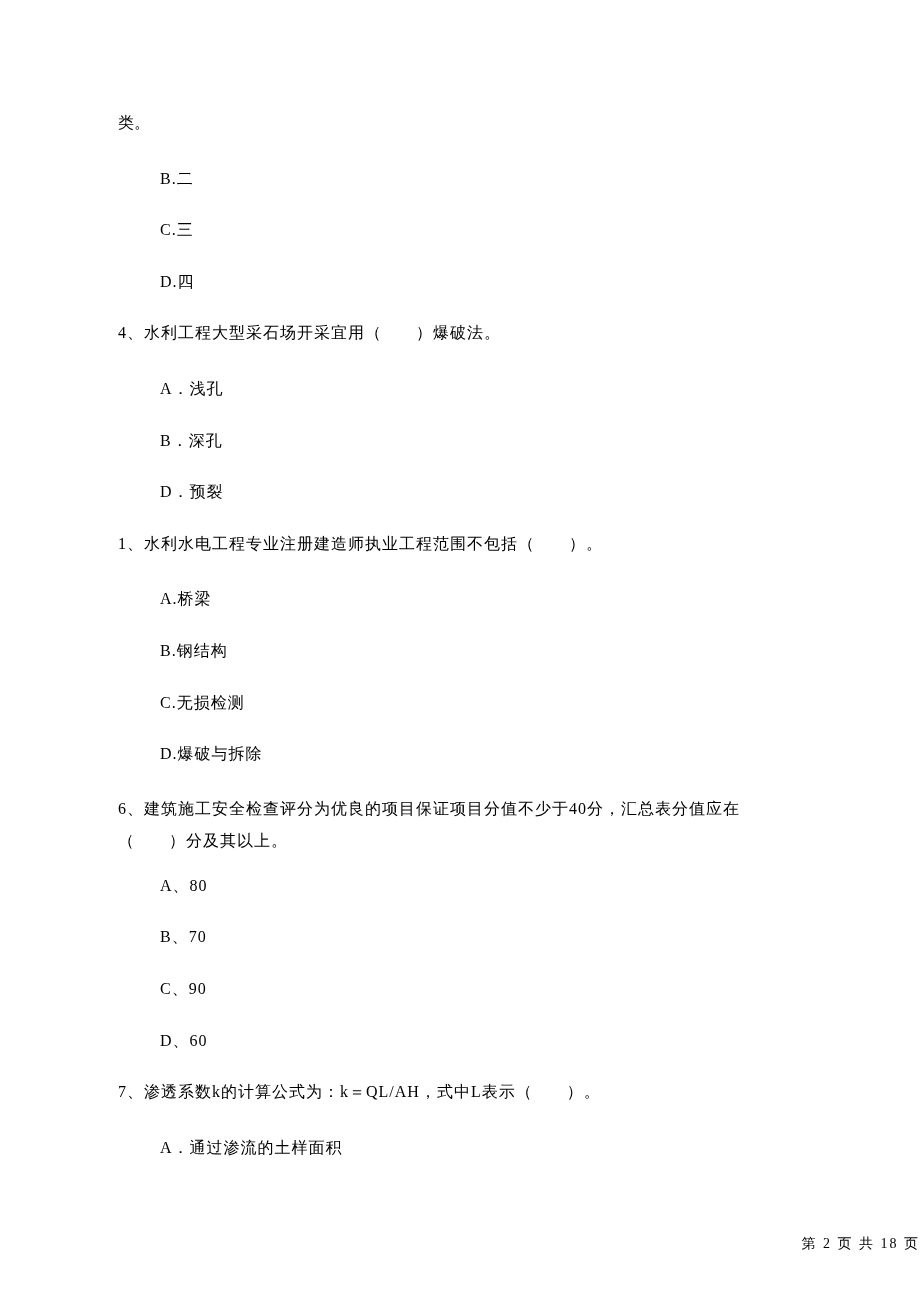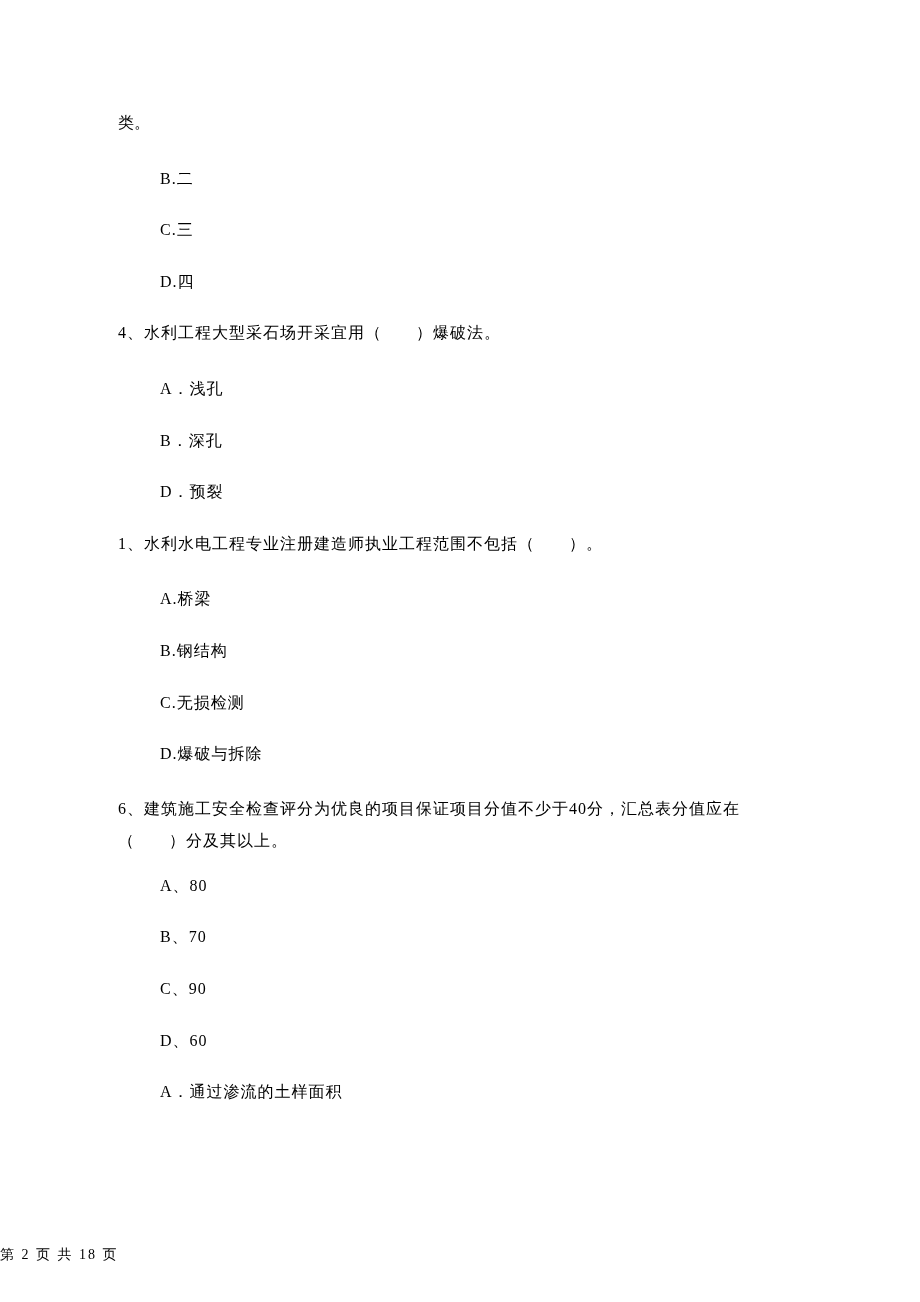--- a/index.html
+++ b/index.html
@@ -35,24 +35,24 @@
     .question-multi {
       margin-bottom: 16px;
       letter-spacing: 1px;
       line-height: 2.0;
     }
     .options-block {
       margin-bottom: 18px;
     }
     .footer {
       position: absolute;
-      bottom: 36px;
+      bottom: 47px;
       left: 0;
       width: 100%;
-      text-align: left;
+      text-align: right;
       font-size: 14px;
       letter-spacing: 2px;
     }
   </style>
 </head>
 <body>
 
 <div class="content">
   <div class="continuation">类。</div>
 
@@ -78,19 +78,20 @@
   </div>
 
   <div class="question-multi">6、建筑施工安全检查评分为优良的项目保证项目分值不少于40分，汇总表分值应在（　　）分及其以上。</div>
   <div class="options-block">
     <div class="option">A、80</div>
     <div class="option">B、70</div>
     <div class="option">C、90</div>
     <div class="option">D、60</div>
   </div>
 
+  <div class="question">7、渗透系数k的计算公式为：k＝QL/AH，式中L表示（　　）。</div>
   <div class="options-block">
     <div class="option">A．通过渗流的土样面积</div>
 
   </div>
 </div>
 
 <div class="footer">第 2 页 共 18 页</div>
 
 </body></html>

